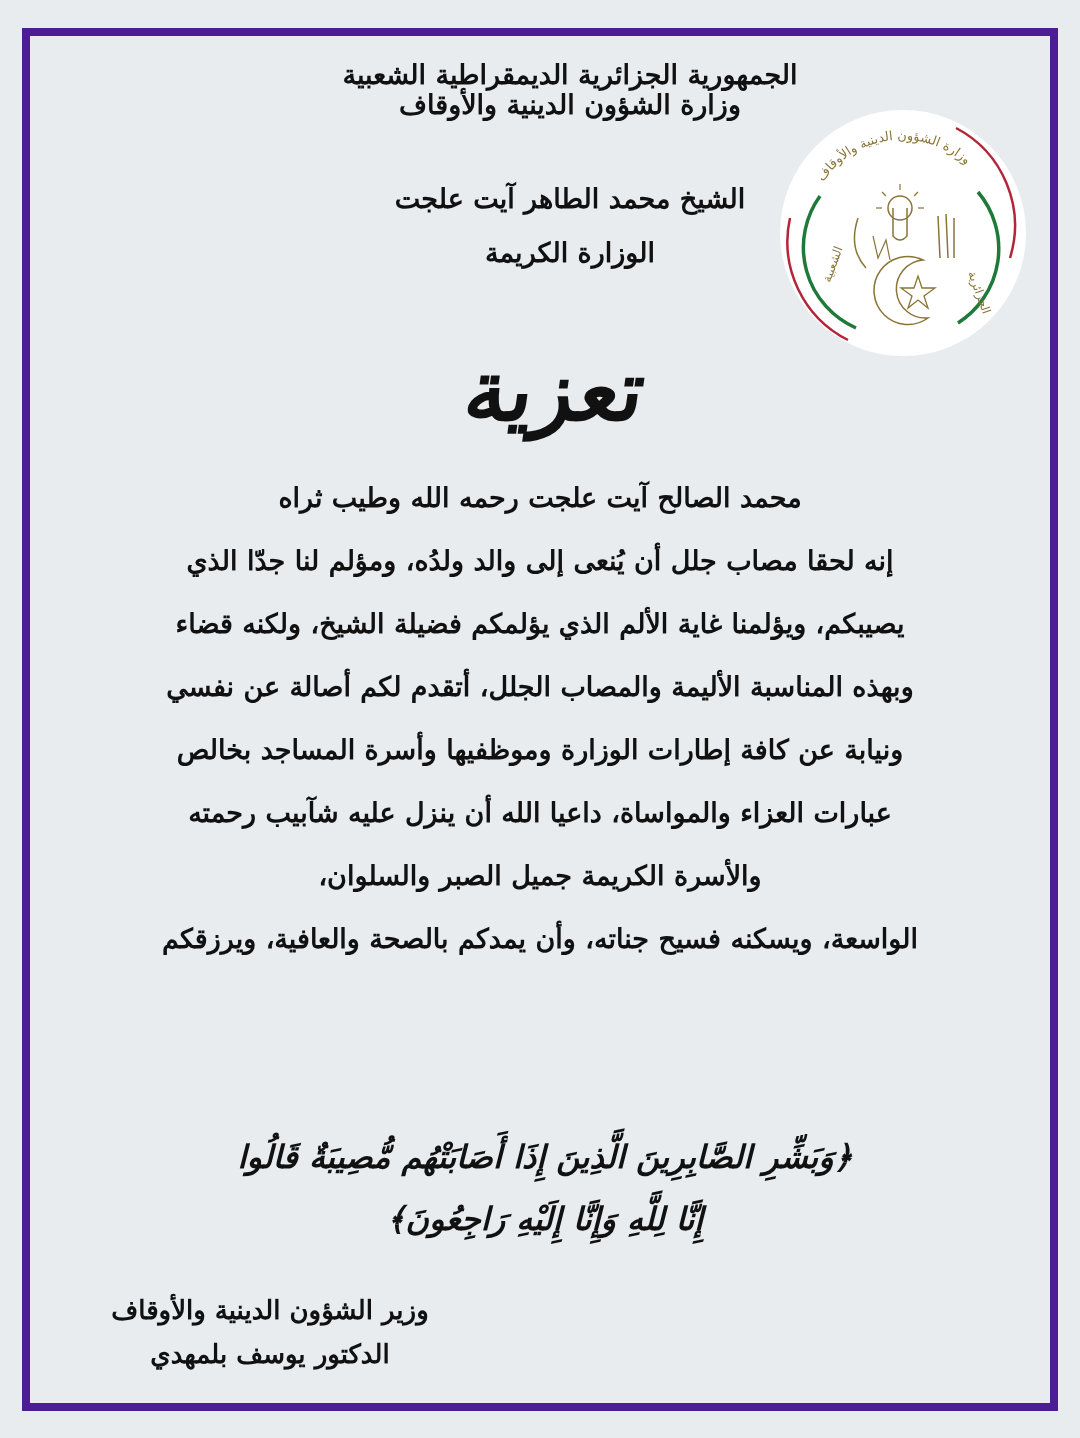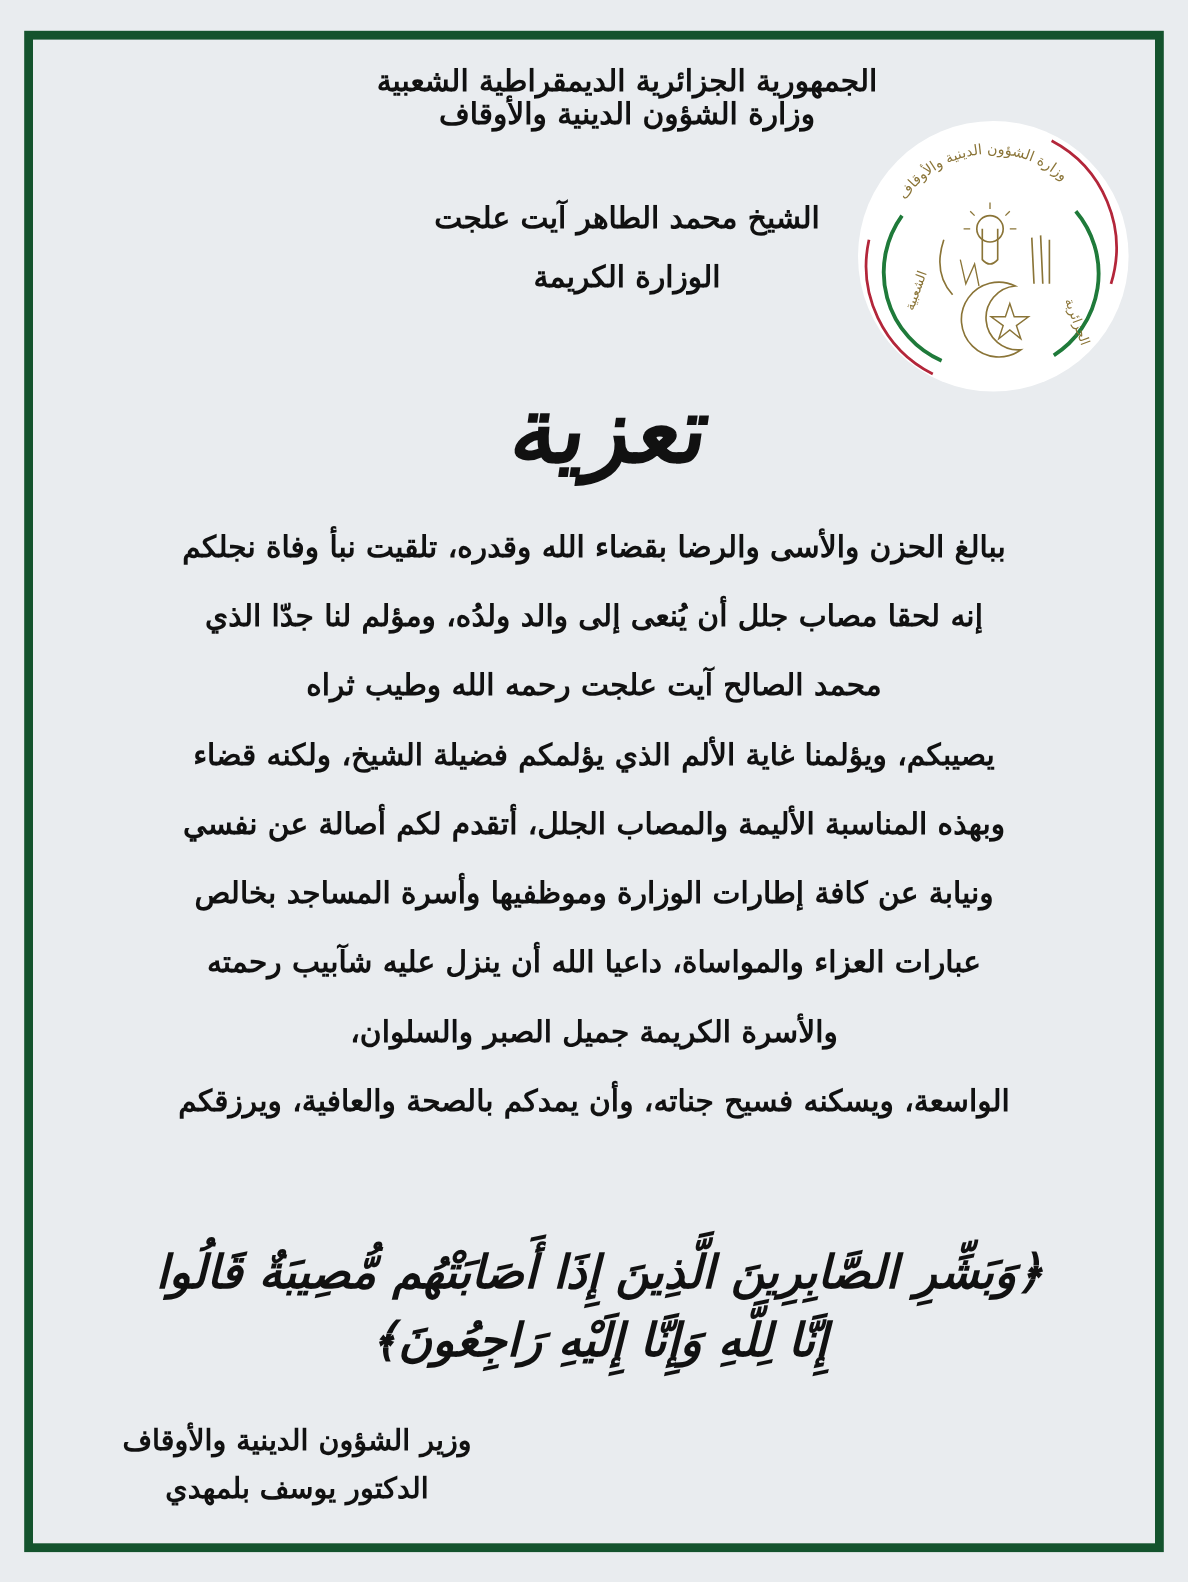--- a/index.html
+++ b/index.html
@@ -8,21 +8,21 @@
     background: #e9ecef;
     position: relative;
     overflow: hidden;
     font-family: "DejaVu Serif", "Liberation Serif", serif;
     color: #111;
   }
   .frame {
     position: absolute;
     left: 22px; top: 28px;
     width: 1020px; height: 1367px;
-    border: 8px solid #14532d;
+    border: 8px solid #4c1d95;
     background: #e9ecef;
   }
   .rtl { direction: rtl; text-align: center; }
   .header {
     position: absolute; left: 270px; top: 24px; width: 540px;
     font-weight: bold; font-size: 27px; line-height: 30px;
   }
   .header .line { display: block; }
   .recipient {
     position: absolute; left: 270px; top: 134px; width: 540px;
@@ -39,21 +39,21 @@
     font-size: 84px; font-weight: bold; line-height: 110px;
     transform: skewX(-8deg);
   }
   .body-text {
     position: absolute; left: 95px; top: 430px; width: 830px;
     font-size: 27px; font-weight: bold; line-height: 63px;
   }
   .body-text .line { display: block; white-space: nowrap; }
   .verse {
     position: absolute; left: 105px; top: 1090px; width: 820px;
-    font-size: 42px; font-weight: bold; line-height: 62px;
+    font-size: 32px; font-weight: bold; line-height: 62px;
     font-style: italic;
   }
   .verse .line { display: block; white-space: nowrap; }
   .signature {
     position: absolute; left: 40px; top: 1252px; width: 400px;
     font-size: 26px; font-weight: bold; line-height: 44px;
   }
   .signature .line { display: block; }
 </style>
 </head>
@@ -102,23 +102,22 @@
   </div>
 
   <div class="recipient rtl">
     <span class="line">الشيخ محمد الطاهر آيت علجت</span>
     <span class="line small">الوزارة الكريمة</span>
   </div>
 
   <div class="title rtl">تعزية</div>
 
   <div class="body-text rtl">
-    <span class="line">ببالغ الحزن والأسى والرضا بقضاء الله وقدره، تلقيت نبأ وفاة نجلكم</span>
+    <span class="line">محمد الصالح آيت علجت رحمه الله وطيب ثراه</span>
     <span class="line">إنه لحقا مصاب جلل أن يُنعى إلى والد ولدُه، ومؤلم لنا جدّا الذي</span>
-    <span class="line">محمد الصالح آيت علجت رحمه الله وطيب ثراه</span>
     <span class="line">يصيبكم، ويؤلمنا غاية الألم الذي يؤلمكم فضيلة الشيخ، ولكنه قضاء</span>
     <span class="line">وبهذه المناسبة الأليمة والمصاب الجلل، أتقدم لكم أصالة عن نفسي</span>
     <span class="line">ونيابة عن كافة إطارات الوزارة وموظفيها وأسرة المساجد بخالص</span>
     <span class="line">عبارات العزاء والمواساة، داعيا الله أن ينزل عليه شآبيب رحمته</span>
     <span class="line">والأسرة الكريمة جميل الصبر والسلوان،</span>
     <span class="line">الواسعة، ويسكنه فسيح جناته، وأن يمدكم بالصحة والعافية، ويرزقكم</span>
   </div>
 
   <div class="verse rtl">
     <span class="line">﴿وَبَشِّرِ الصَّابِرِينَ الَّذِينَ إِذَا أَصَابَتْهُم مُّصِيبَةٌ قَالُوا</span>

